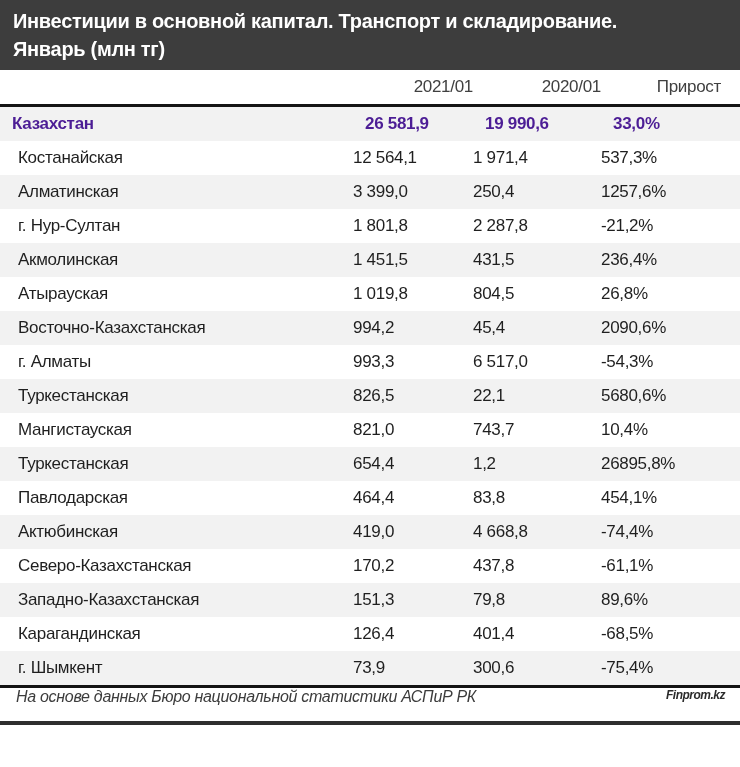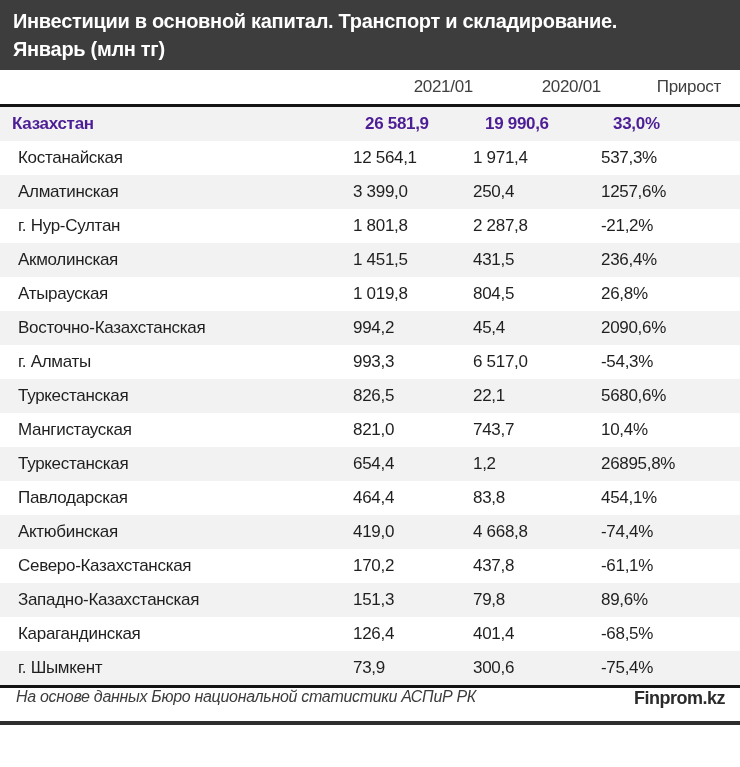--- a/index.html
+++ b/index.html
@@ -95,22 +95,23 @@
     padding: 0 15px 10px 16px;
     border-bottom: 4px solid #2e2e2e;
     background: #ffffff;
   }
   .source-note {
     font-style: italic;
     font-size: 16px;
     color: #3c3c3c;
   }
   .brand {
+    font-style: italic;
     font-weight: bold;
-    font-size: 18px;
+    font-size: 12px;
     color: #2b2b2b;
     letter-spacing: -0.5px;
   }
 </style>
 </head>
 <body>
 
 <div class="card">
 
   <header class="title-bar">

